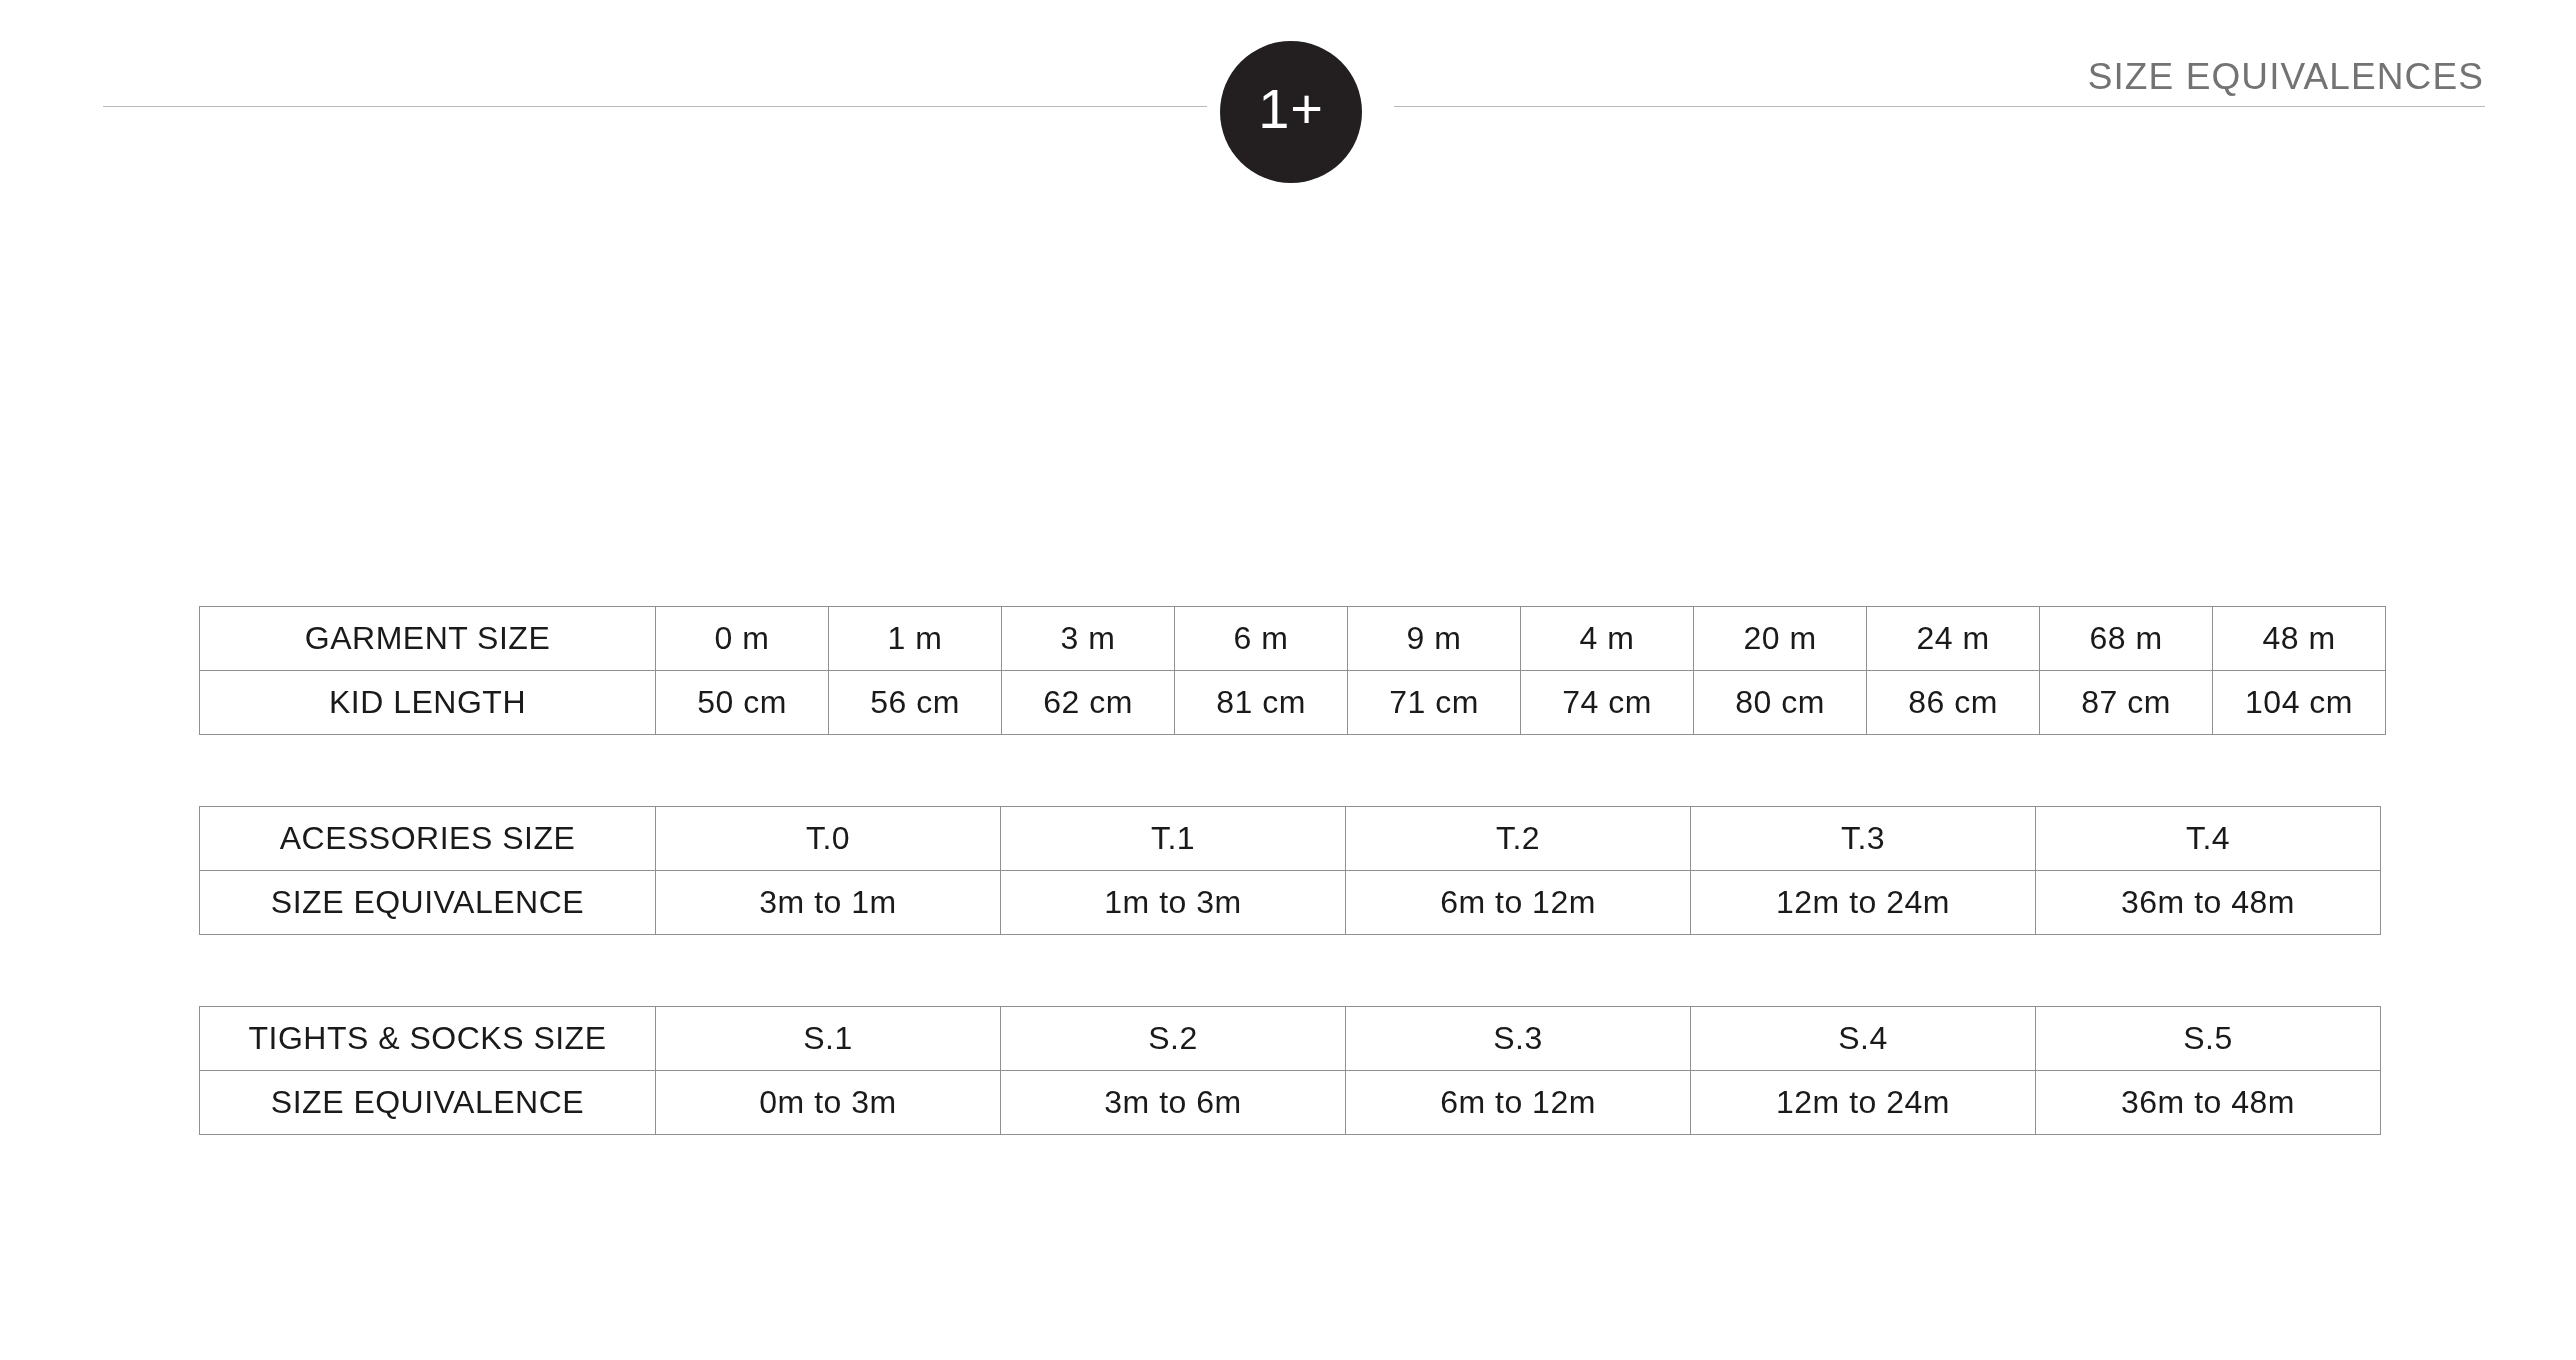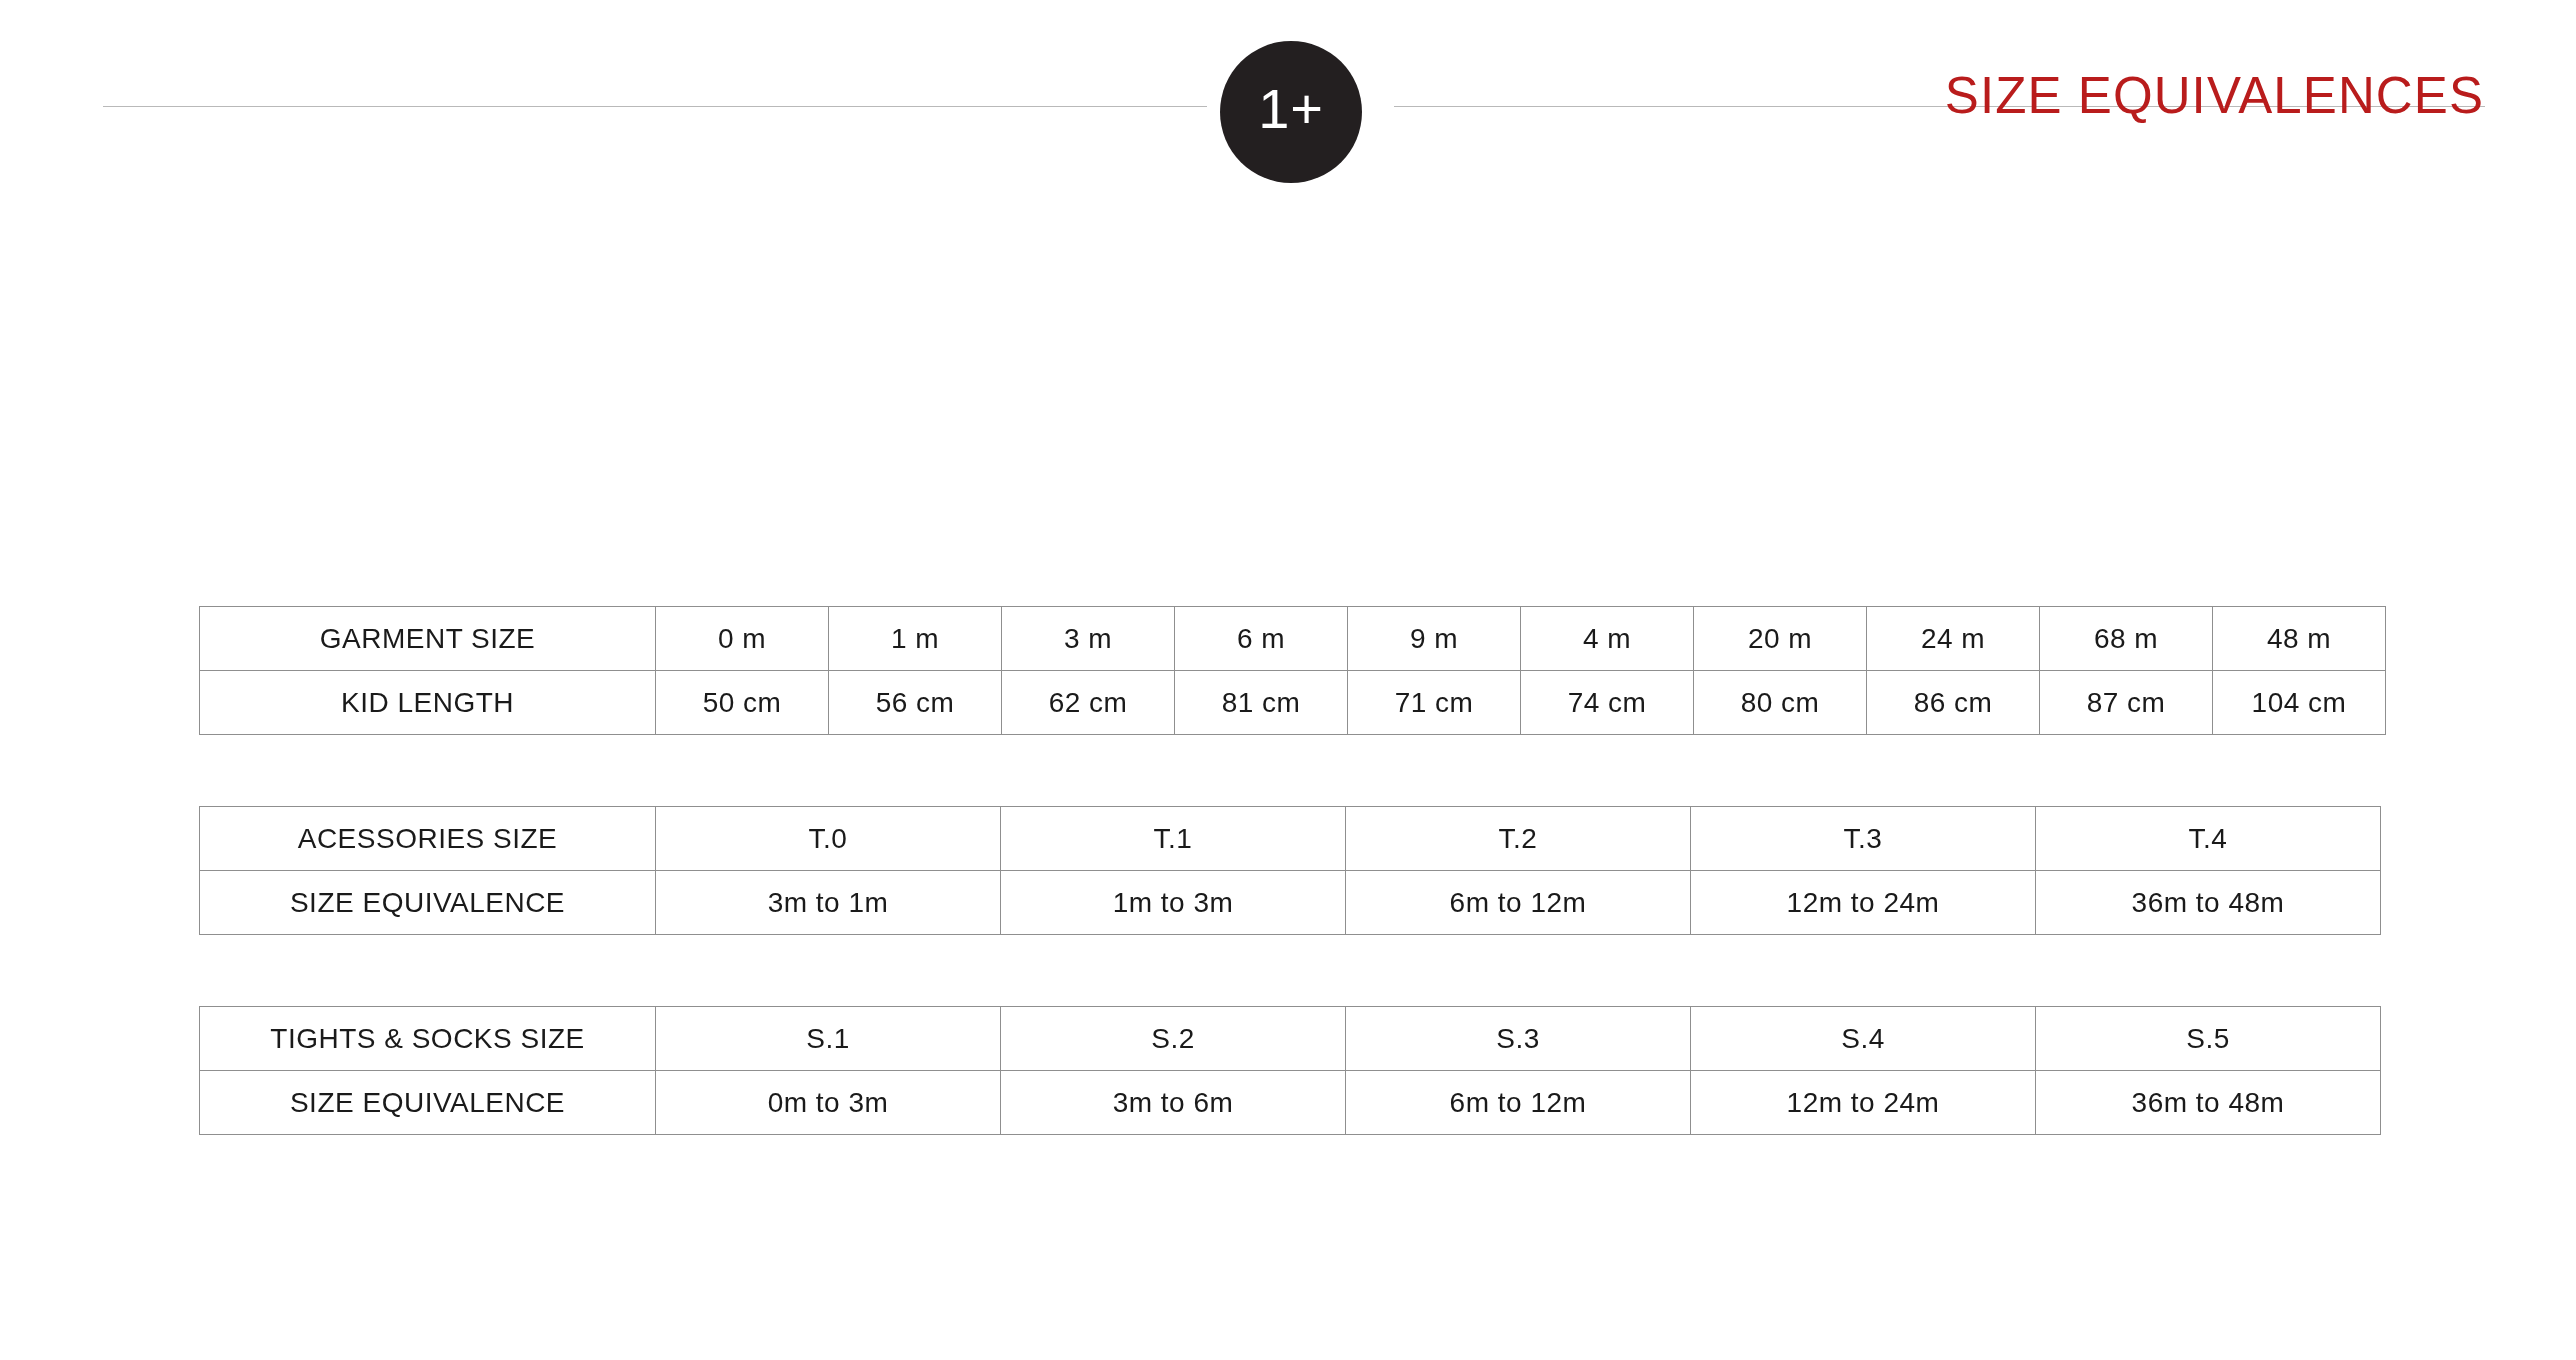--- a/index.html
+++ b/index.html
@@ -54,25 +54,25 @@
     align-items: center;
     justify-content: center;
     font-size: 56px;
     letter-spacing: 0.9px;
     font-weight: 400;
     line-height: 1;
     padding-bottom: 5.6px;
   }
   .header-title {
     position: absolute;
-    top: 66px;
+    top: 56px;
     right: 92px;
-    font-size: 51px;
+    font-size: 37px;
     letter-spacing: 1.1px;
-    color: #b91c1c;
+    color: #737373;
     white-space: nowrap;
   }
 
   
   .tables {
     position: absolute;
     top: 606px;
     left: 199px;
     width: 2179px;
   }
@@ -80,21 +80,21 @@
     border-collapse: collapse;
     table-layout: fixed;
     width: 2179px;
     background: #ffffff;
   }
   td {
     border: 0.9px solid #8f8f8f;
     height: 64px;
     text-align: center;
     vertical-align: middle;
-    font-size: 28px;
+    font-size: 32px;
     letter-spacing: 0.5px;
     color: #1a1a1a;
     padding: 0 5.6px;
     white-space: nowrap;
   }
   .spacer { height: 71px; }
 
   
   .t1 td.label { width: 456px; }
   .t1 td.cell  { width: 173px; }

